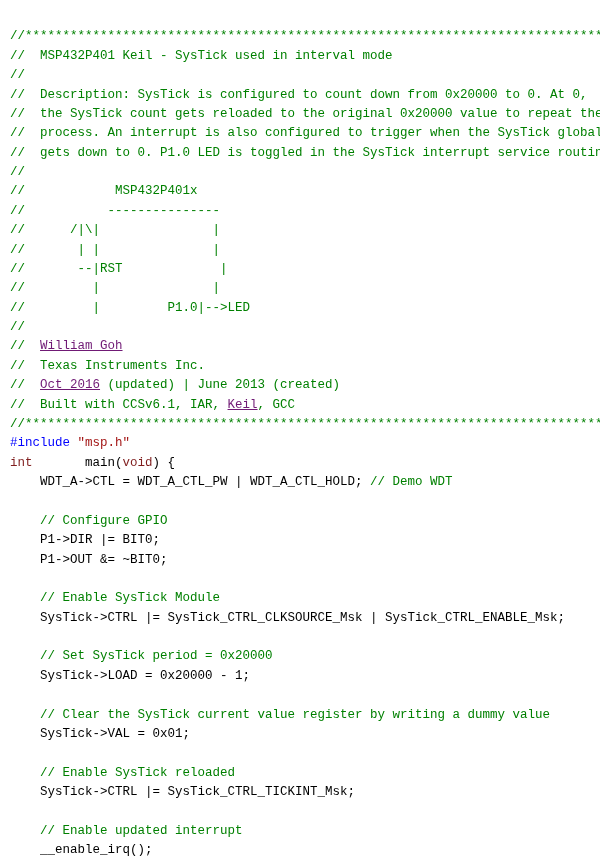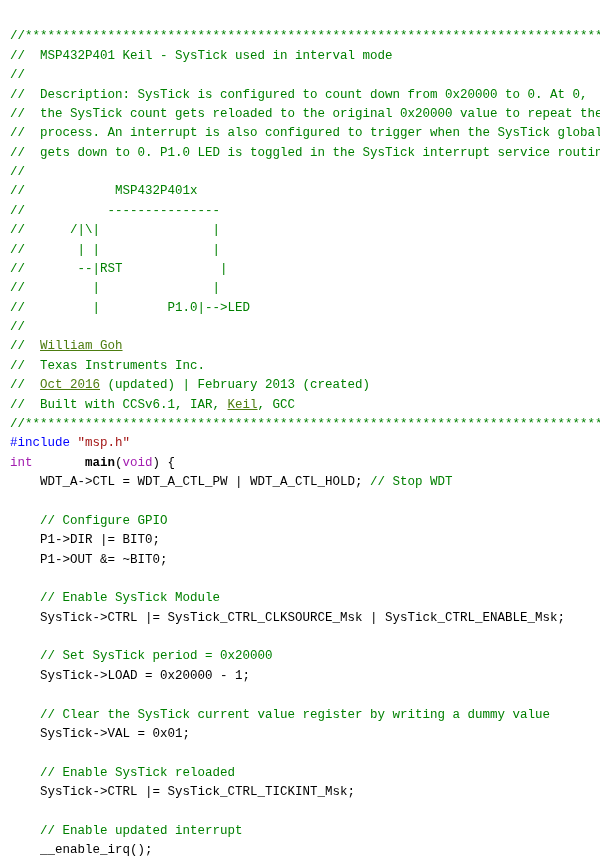--- a/index.html
+++ b/index.html
@@ -15,26 +15,26 @@
       color: #000000;
       padding: 8px 10px;
       width: 610px;
       min-height: 863px;
     }
     .code-block {
       white-space: pre;
       overflow-x: auto;
     }
     .comment { color: #008000; }
-    .comment-link { color: #4d7c0f; text-decoration: underline; cursor: pointer; }
+    .comment-link { color: #701a75; text-decoration: underline; cursor: pointer; }
     .preprocessor { color: #0000ff; }
-    .keyword { color: #a21caf; }
+    .keyword { color: #7f1d1d; }
     .string { color: #a31515; }
     .normal { color: #000000; }
-    .bold-func { color: #000000; font-weight: bold; padding-left: 45px; }
+    .bold-func { color: #000000; font-weight: normal; padding-left: 45px; }
     span { display: inline; }
   </style>
 </head>
 <body>
 
 <div class="code-block">
 <span class="comment">//*******************************************************************************</span>
 <span class="comment">//  MSP432P401 Keil - SysTick used in interval mode</span>
 <span class="comment">//</span>
 <span class="comment">//  Description: SysTick is configured to count down from 0x20000 to 0. At 0,</span>
@@ -45,26 +45,26 @@
 <span class="comment">//            MSP432P401x</span>
 <span class="comment">//           ---------------</span>
 <span class="comment">//      /|\|               |</span>
 <span class="comment">//       | |               |</span>
 <span class="comment">//       --|RST             |</span>
 <span class="comment">//         |               |</span>
 <span class="comment">//         |         P1.0|--&gt;LED</span>
 <span class="comment">//</span>
 <span class="comment">//  </span><span class="comment-link">William Goh</span>
 <span class="comment">//  Texas Instruments Inc.</span>
-<span class="comment">//  </span><span class="comment-link">Oct 2016</span><span class="comment"> (updated) | February 2013 (created)</span>
+<span class="comment">//  </span><span class="comment-link">Oct 2016</span><span class="comment"> (updated) | June 2013 (created)</span>
 <span class="comment">//  Built with CCSv6.1, IAR, </span><span class="comment-link">Keil</span><span class="comment">, GCC</span>
 <span class="comment">//*******************************************************************************</span>
 <span class="preprocessor">#include <span class="string">"msp.h"</span></span>
 <span class="normal"><span class="keyword">int</span> <span class="bold-func">main</span>(<span class="keyword">void</span>) {</span>
-<span class="normal">    WDT_A-&gt;CTL = WDT_A_CTL_PW | WDT_A_CTL_HOLD; <span class="comment">// Stop WDT</span></span>
+<span class="normal">    WDT_A-&gt;CTL = WDT_A_CTL_PW | WDT_A_CTL_HOLD; <span class="comment">// Demo WDT</span></span>
 <span class="normal">
     <span class="comment">// Configure GPIO</span></span>
 <span class="normal">    P1-&gt;DIR |= BIT0;</span>
 <span class="normal">    P1-&gt;OUT &amp;= ~BIT0;</span>
 <span class="normal">
     <span class="comment">// Enable SysTick Module</span></span>
 <span class="normal">    SysTick-&gt;CTRL |= SysTick_CTRL_CLKSOURCE_Msk | SysTick_CTRL_ENABLE_Msk;</span>
 <span class="normal">
     <span class="comment">// Set SysTick period = 0x20000</span></span>
 <span class="normal">    SysTick-&gt;LOAD = 0x20000 - 1;</span>

